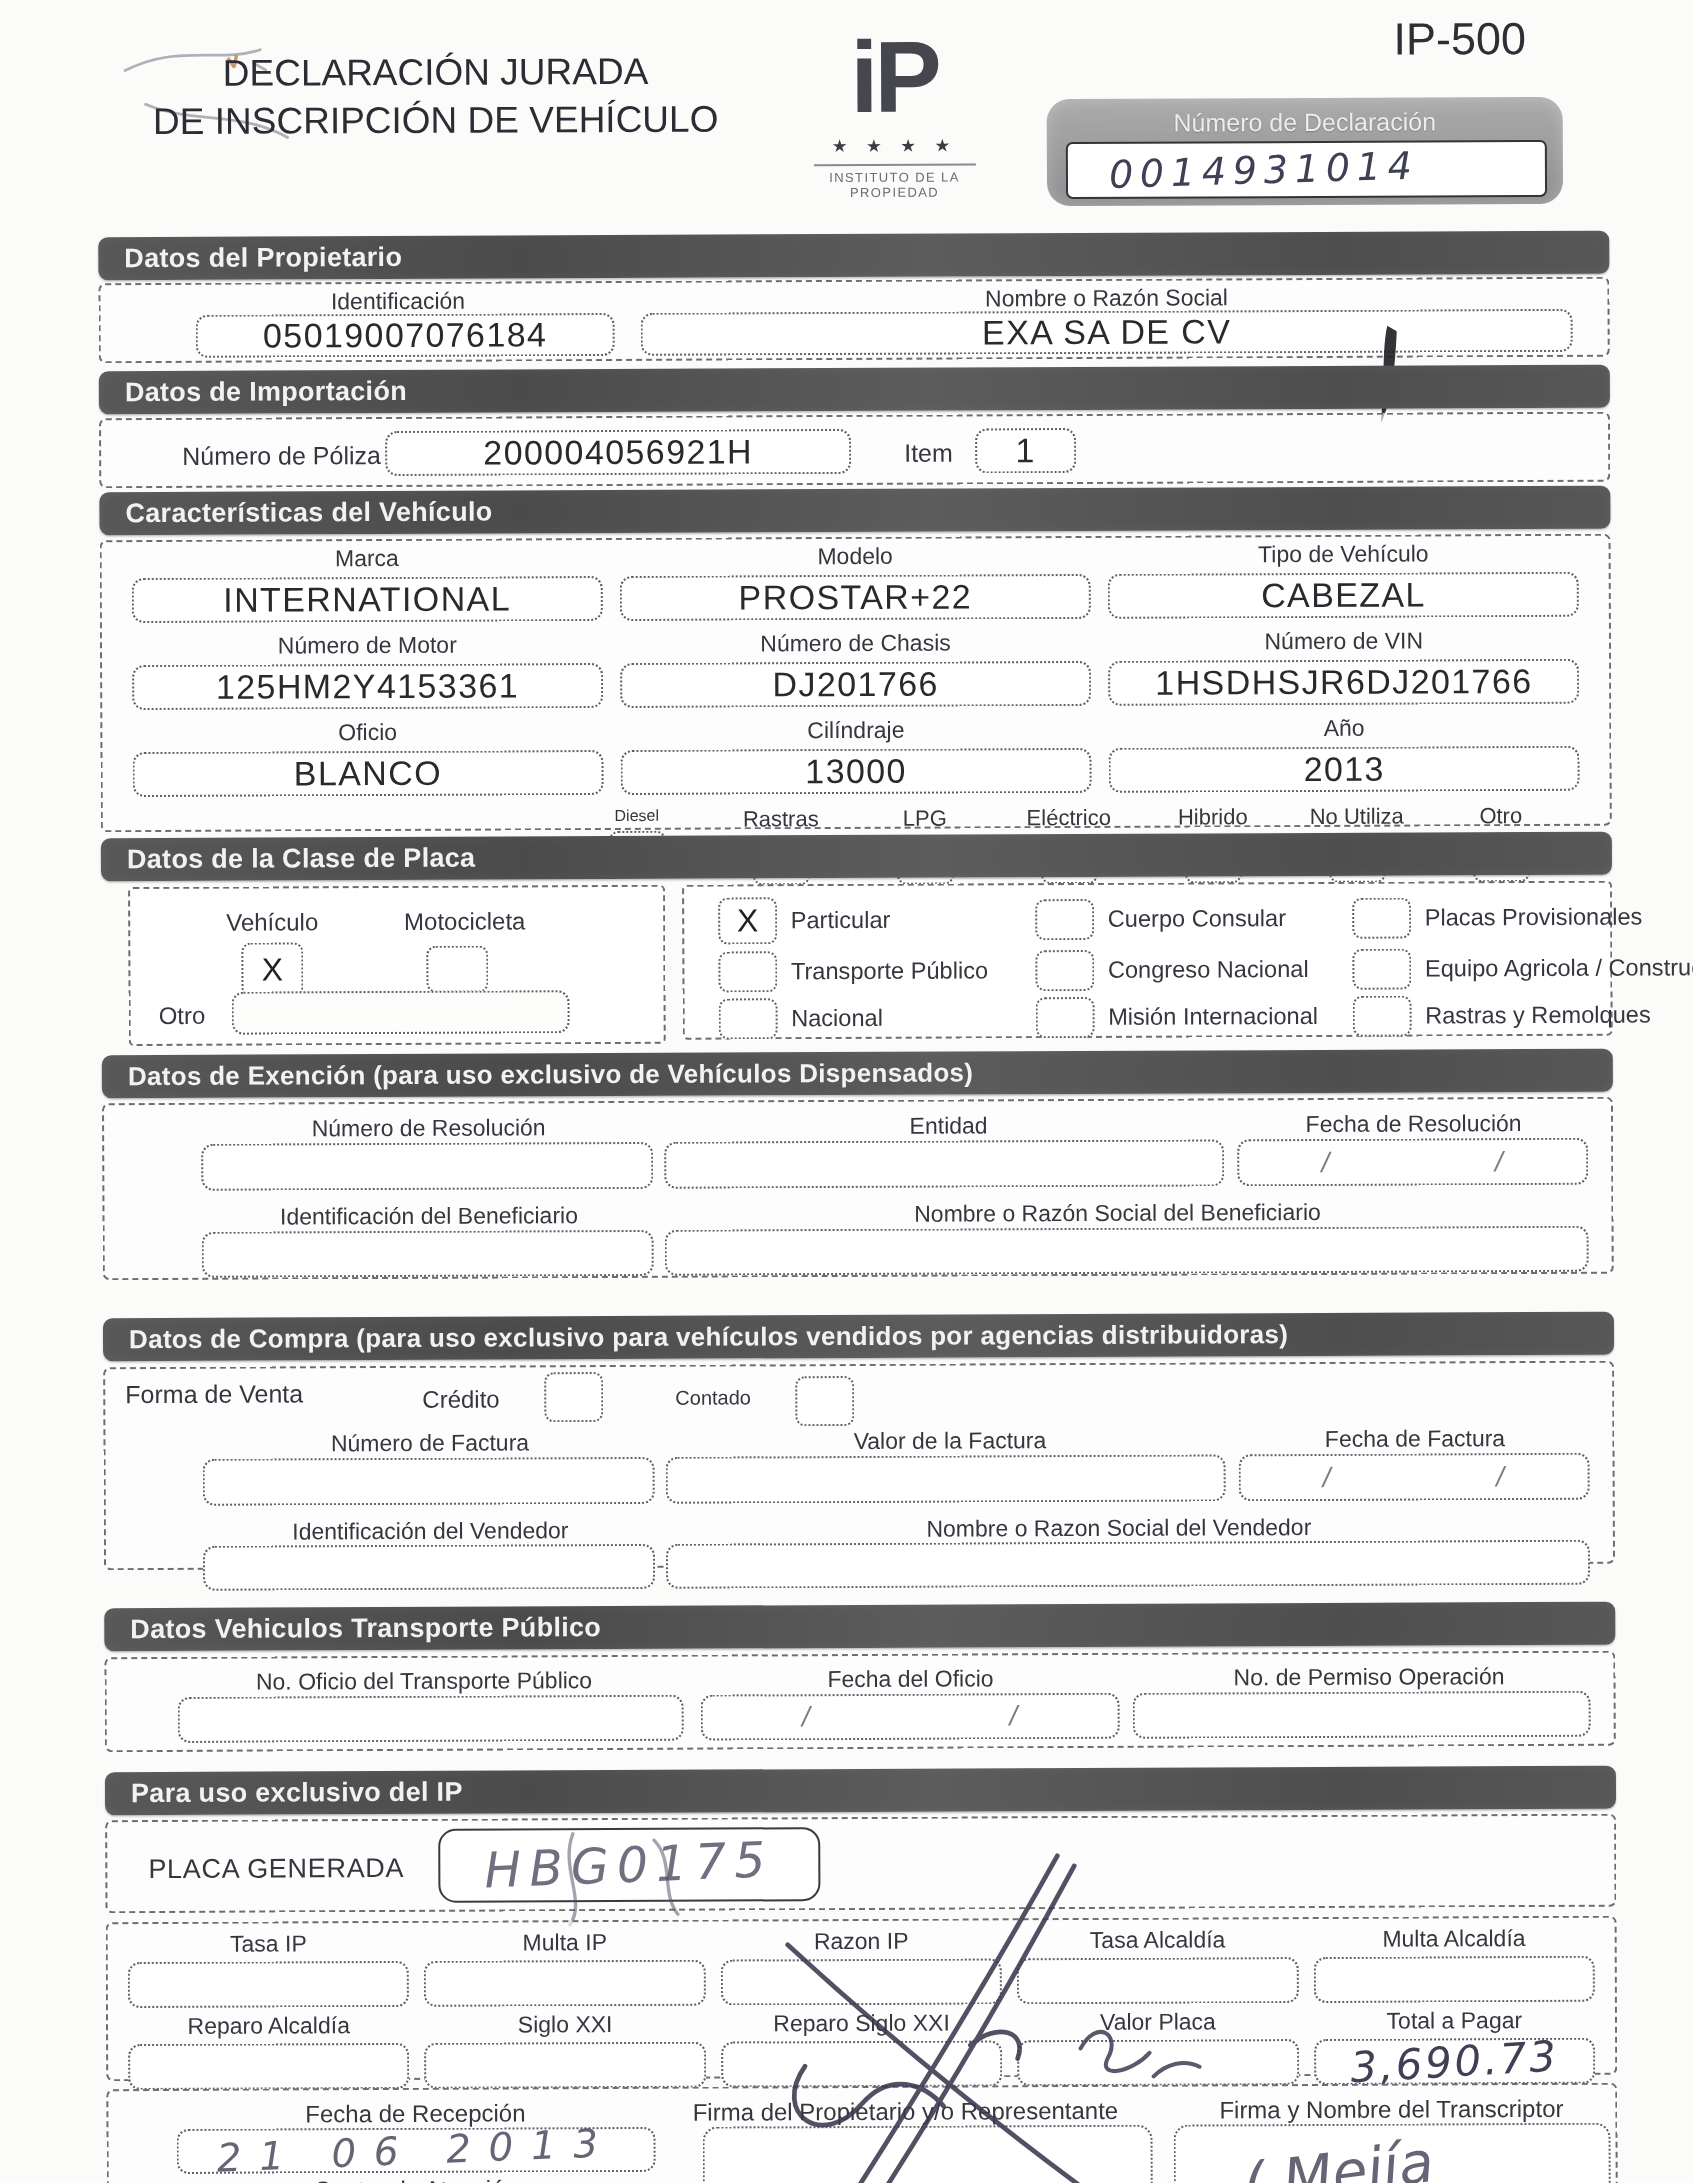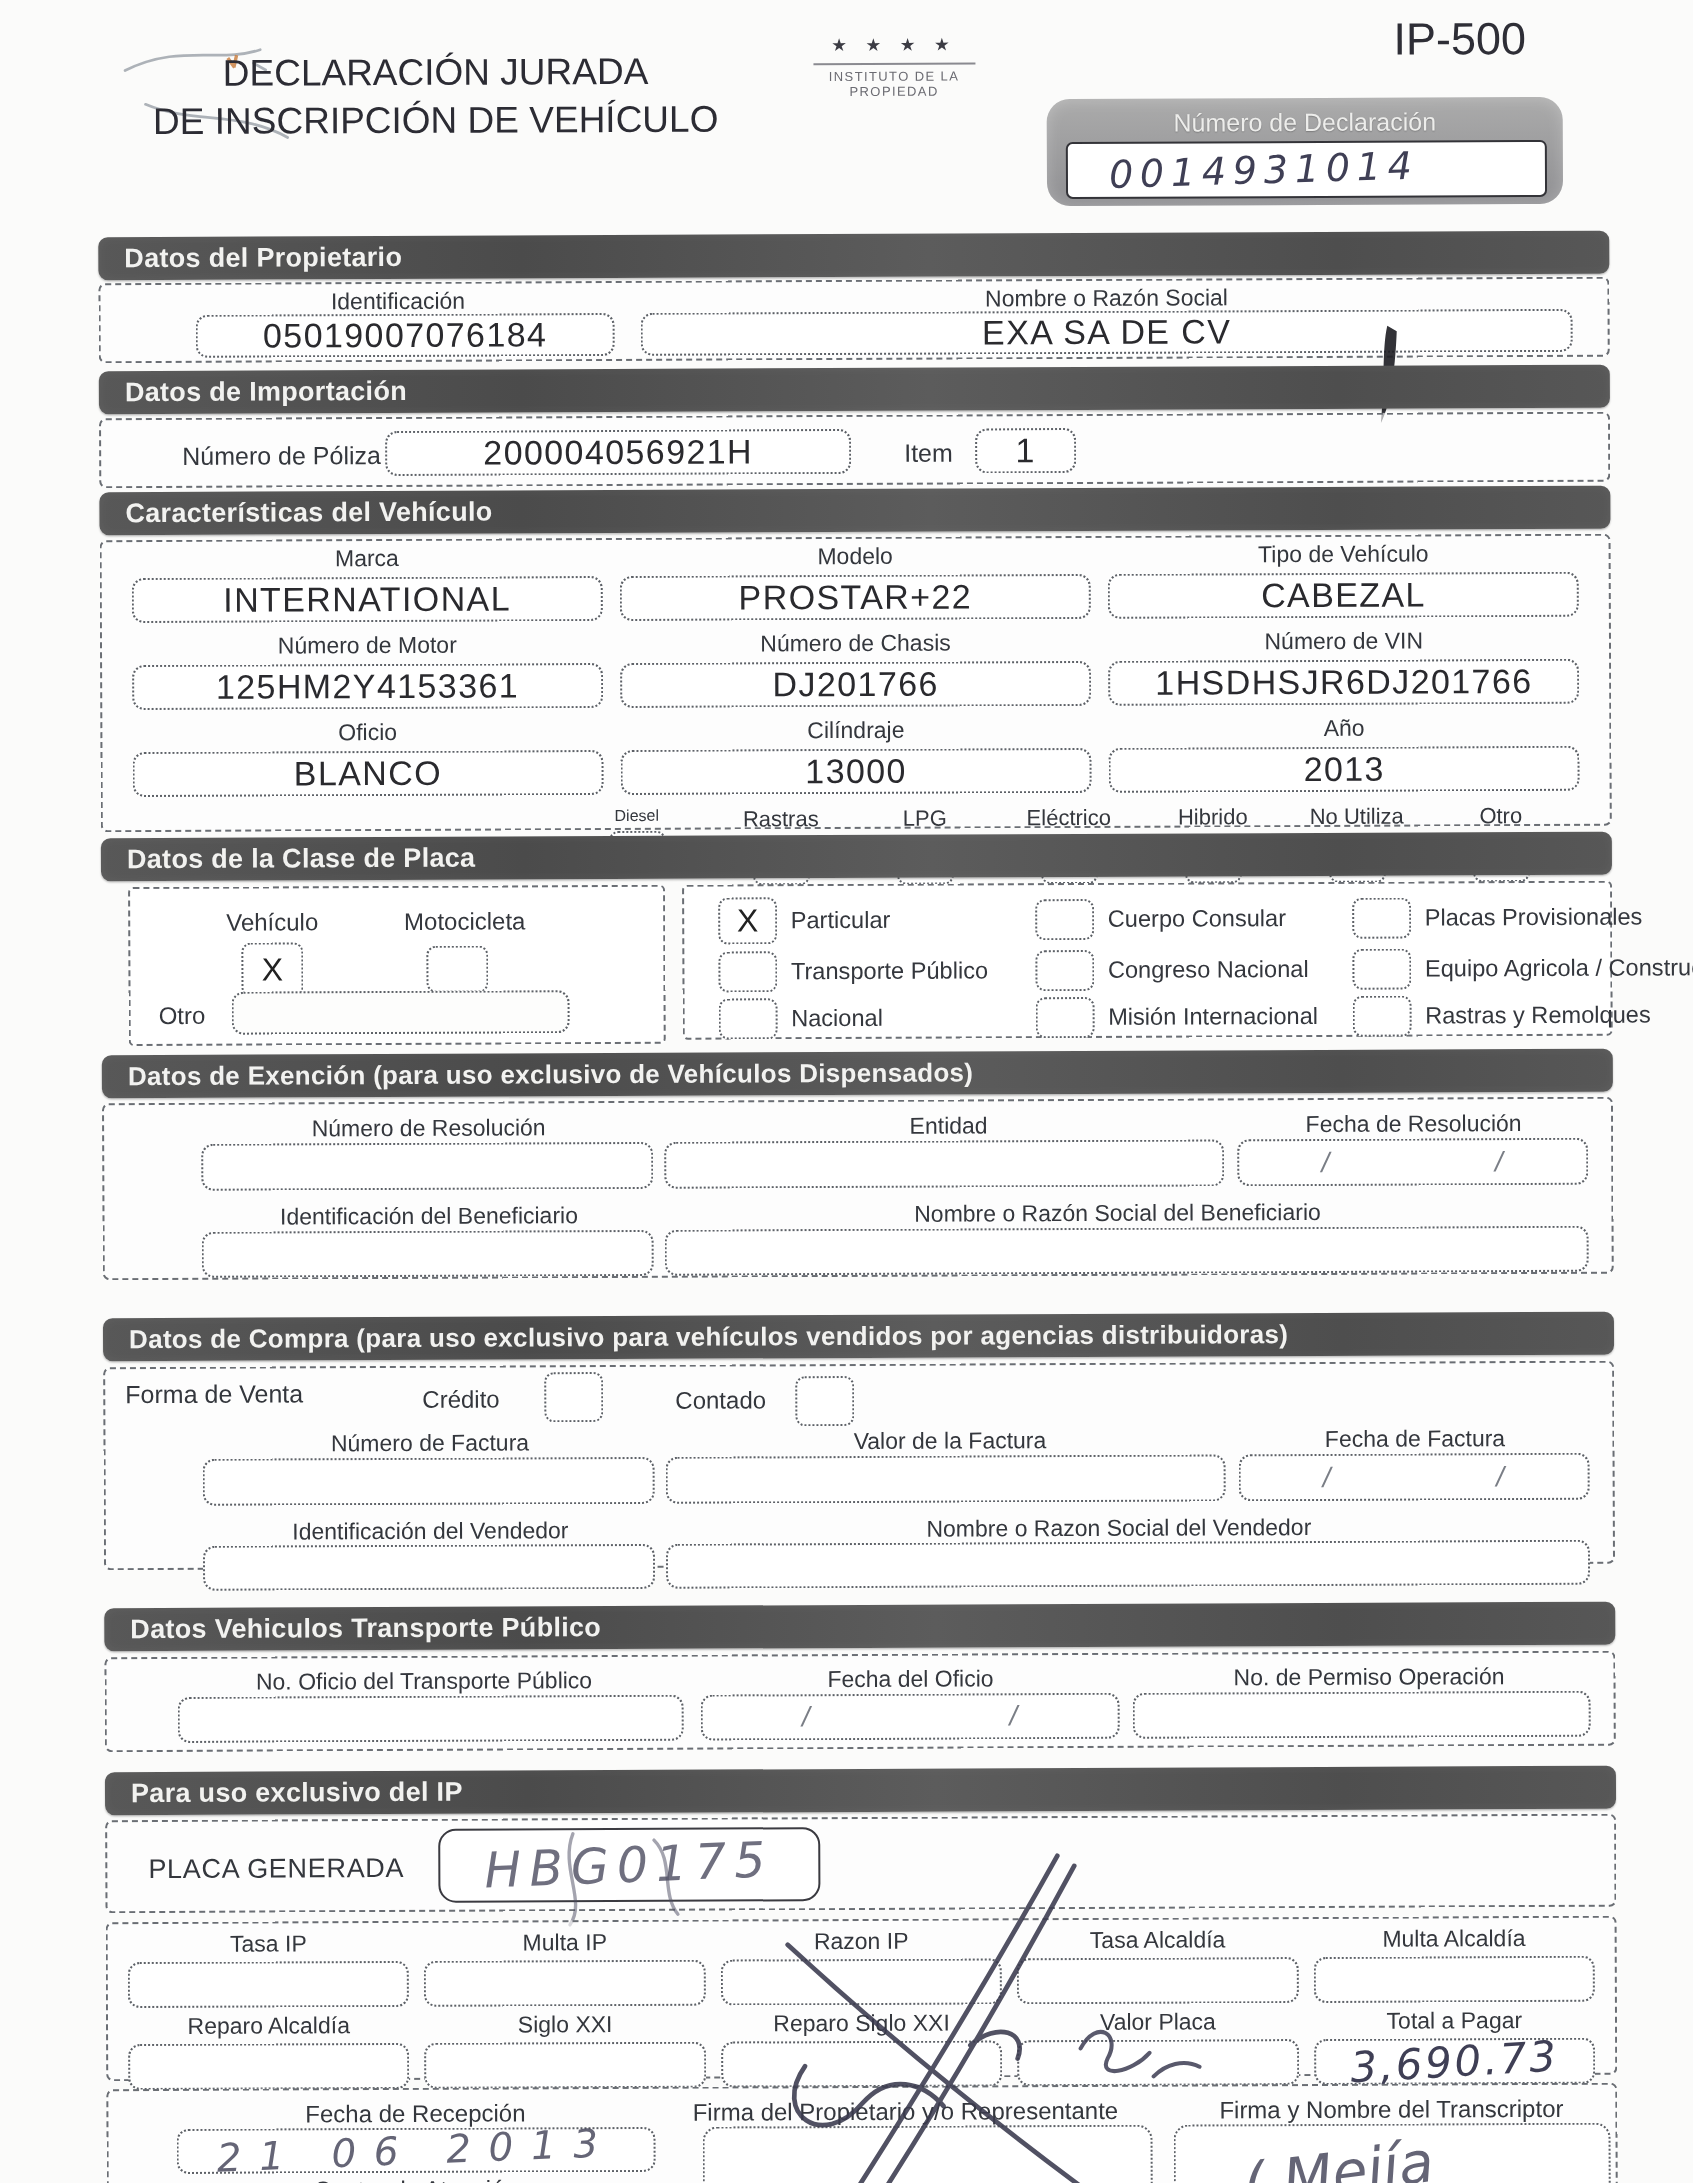--- a/index.html
+++ b/index.html
@@ -57,20 +57,21 @@
     <path d="M60 70 C 140 30, 200 60, 260 40 M90 120 C 160 150, 230 130, 300 170 M250 60 l 18 10" stroke="#9aa0a8" stroke-width="4" fill="none" stroke-linecap="round" opacity=".8"></path>
     <path d="M212 52 l 10 14 M225 48 l -4 18" stroke="#c87a3a" stroke-width="5" fill="none" opacity=".8"></path>
   </svg>
 
   <div class="abs" style="left:135px;top:47px;width:608px;text-align:center;font-size:37px;color:#2c2c34;line-height:1.3;letter-spacing:0;">
     <div>DECLARACIÓN JURADA</div>
     <div>DE INSCRIPCIÓN DE VEHÍCULO</div>
   </div>
 
   <div class="abs" style="left:803px;top:27px;width:189px;text-align:center;">
+    <div style="font-size:101px;font-weight:bold;color:#46464e;line-height:1;letter-spacing:-4px;">iP</div>
     <div style="font-size:17.6px;color:#3c3c44;margin-top:8px;letter-spacing:6.8px;">★ ★ ★ ★</div>
     <div style="border-top:2px solid #8a8a90;margin:6.8px 13.5px 4px 13.5px;"></div>
     <div style="font-size:13px;color:#6b6b72;letter-spacing:1.4px;">INSTITUTO DE LA PROPIEDAD</div>
   </div>
 
   <div class="abs" style="left:1397px;top:16px;font-size:45px;color:#2e2e36;">IP-500</div>
 
   <div class="abs" style="left:1050px;top:100px;width:516px;height:107px;border-radius:23px;
               background:linear-gradient(180deg,#ababab,#8f8f92);box-shadow:inset 0 0 16px rgba(255,255,255,.25);">
     <div style="text-align:center;font-size:25px;color:#ededeb;margin-top:9.5px;text-shadow:0 0.7px 1.4px rgba(0,0,0,.3);">Número de Declaración</div>
@@ -254,21 +255,21 @@
     <div class="fbox abs" style="left:560px;top:127px;width:924px;height:46px;"></div>
   </div>
 
   <div class="bar" style="top:1315px;font-size:26px;">
     <span>Datos de Compra (para uso exclusivo para vehículos vendidos por agencias distribuidoras)</span>
   </div>
   <div class="panel" style="top:1364px;height:203px;">
     <span class="flabel abs" style="left:20px;top:10.8px;font-size:25px;">Forma de Venta</span>
     <span class="flabel abs" style="left:317px;top:17.6px;font-size:24px;">Crédito</span>
     <div class="cb abs" style="left:439px;top:5.4px;width:59px;height:50px;"></div>
-    <span class="flabel abs" style="left:570px;top:20px;font-size:24px;">Contado</span>
+    <span class="flabel abs" style="left:570px;top:20px;font-size:20px;">Contado</span>
     <div class="cb abs" style="left:690px;top:9.5px;width:59px;height:50px;"></div>
     <span class="flabel abs" style="left:68px;top:62px;width:513px;">Número de Factura</span>
     <span class="flabel abs" style="left:608px;top:62px;width:473px;">Valor de la Factura</span>
     <span class="flabel abs" style="left:1134px;top:62px;width:351px;">Fecha de Factura</span>
     <div class="fbox abs" style="left:97px;top:90px;width:452px;height:47px;"></div>
     <div class="fbox abs" style="left:560px;top:90px;width:560px;height:47px;"></div>
     <div class="fbox abs" style="left:1133px;top:90px;width:351px;height:47px;justify-content:space-around;">
       <span class="slash">/</span>
       <span class="slash">/</span>
     </div>

